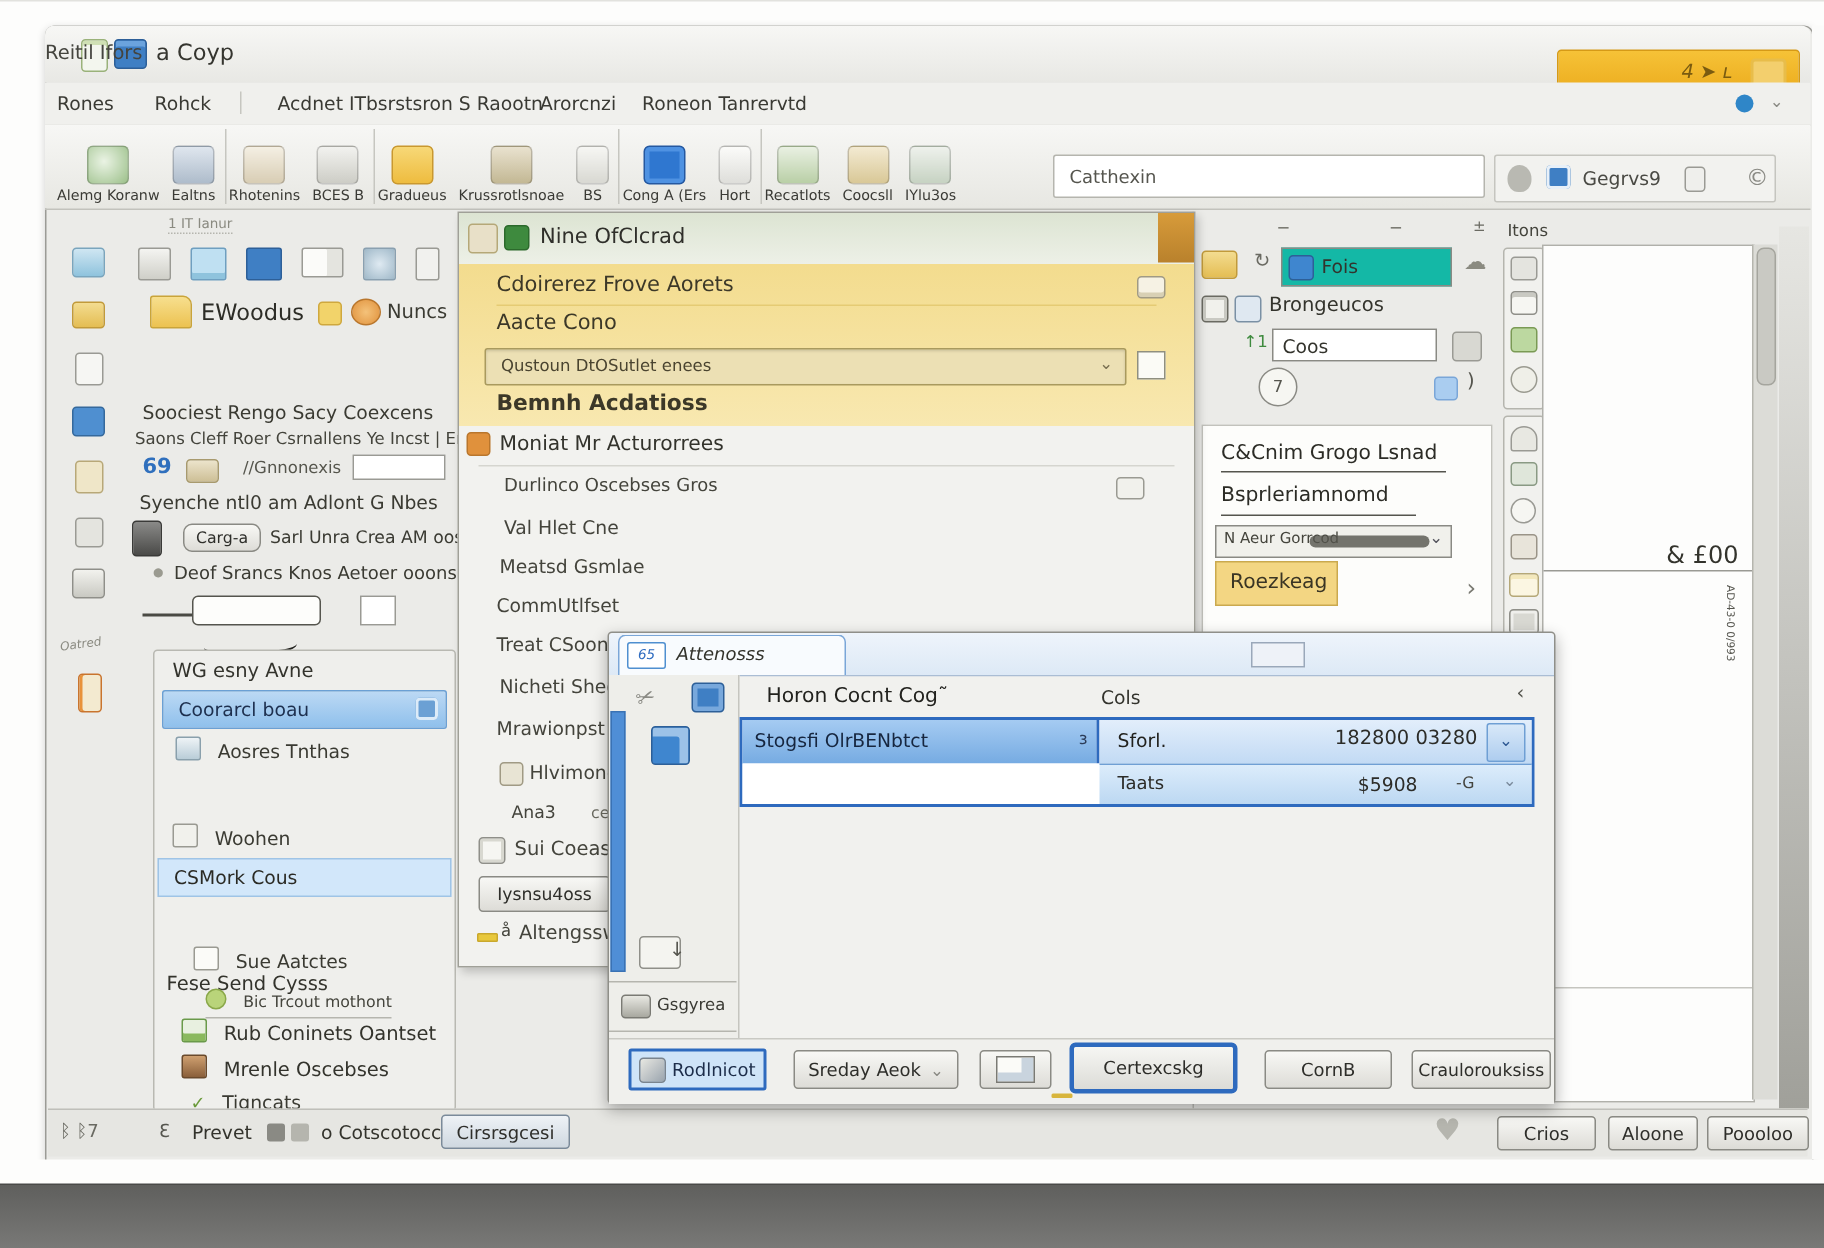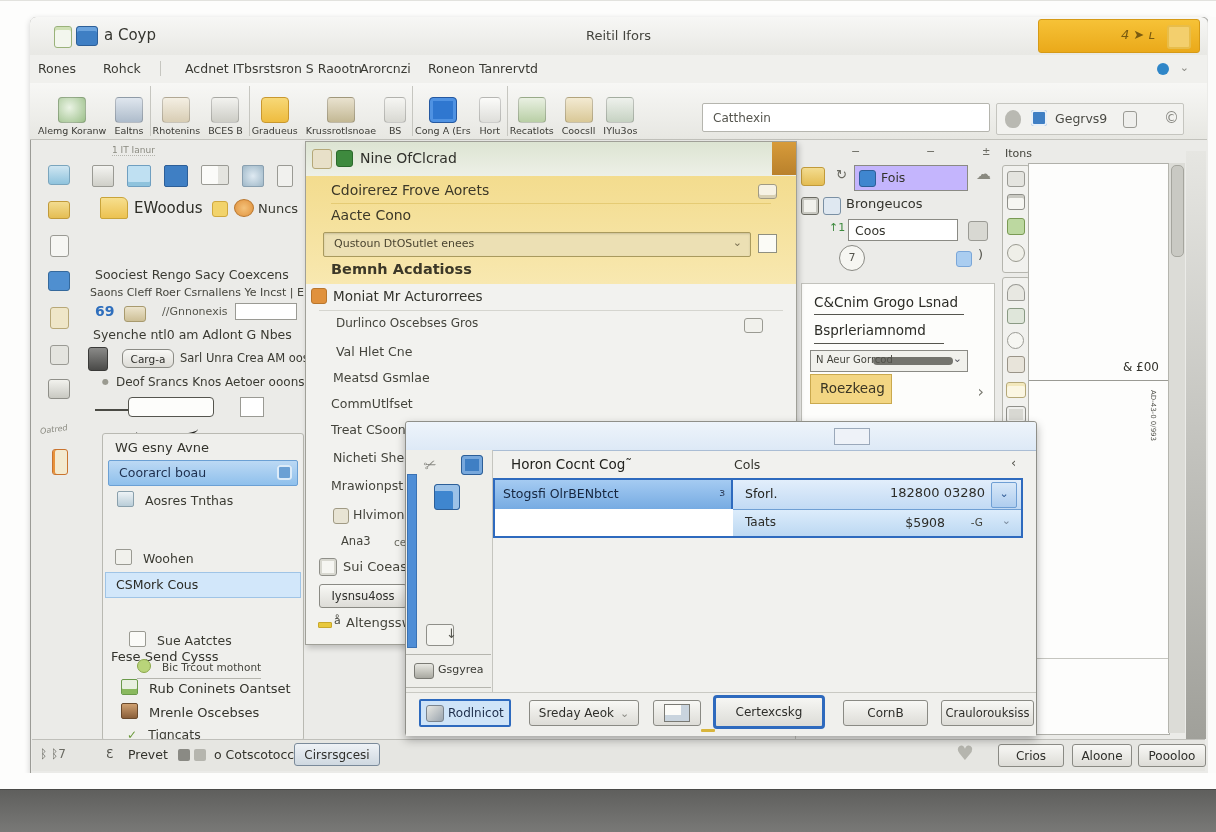--- a/index.html
+++ b/index.html
@@ -28,22 +28,22 @@
 <body>
 
 <div id="screen">
 
   <div class="window"></div>
 
   <div class="titlebar">
     <div class="ico" style="left:24px;top:9px;width:16px;height:20px;background:#f3f6ee;border:1px solid #9ab27a;box-shadow:inset 0 3px 0 #cfe0b4;"></div>
     <div class="ico" style="left:46px;top:9px;width:20px;height:18px;background:#3f7fc4;border:1px solid #2d5f98;box-shadow:inset 0 4px 0 #6ba3dd;"></div>
     <div class="t" style="left:74px;top:9px;font-size:15px;color:#35352f;">a Coyp</div>
-    <div class="t" style="left:0;right:0;top:11px;text-align:center;font-size:13px;color:#44443e;">Reitil Ifors</div>
-    <div class="ab" style="left:1008px;top:2px;width:160px;height:32px;background:linear-gradient(#f6c237,#eaa91a);border-radius:3px;border:1px solid #d69a16;font-style:italic;">
+    <div class="t" style="left:0;right:0;top:11px;text-align:left;font-size:13px;color:#44443e;">Reitil Ifors</div>
+    <div class="ab" style="left:1008px;top:16px;width:160px;height:32px;background:linear-gradient(#f6c237,#eaa91a);border-radius:3px;border:1px solid #d69a16;font-style:italic;">
       <span class="t" style="right:44px;top:7px;left:auto;position:absolute;font-size:13px;color:#7a5b10;">4 ➤ ʟ</span>
       <span class="ico" style="right:8px;top:5px;left:auto;width:20px;height:20px;background:#f3cf6d;border:2px solid #e8bd4a;border-radius:3px;"></span>
     </div>
   </div>
 
   <div class="menubar">
     <span class="t" style="left:8px;top:6px;">Rones</span>
     <span class="t" style="left:73px;top:6px;">Rohck</span>
     <span class="t sep" style="left:130px;top:6px;padding-left:24px;">Acdnet ITbsrstsron S Raootn</span>
     <span class="t" style="left:330px;top:6px;">Arorcnzi</span>
@@ -269,21 +269,21 @@
       <div class="mi" style="left:40px;top:331px;font-size:13px;">Altengssw</div>
     </div>
   </div>
 
   <div class="ab" style="left:795px;top:140px;width:205px;height:598px;border-left:1px solid #c0c0ba;z-index:3;">
     <span class="t" style="left:55px;top:4px;font-size:11px;color:#6a6a62;">−</span>
     <span class="t" style="left:130px;top:4px;font-size:11px;color:#6a6a62;">−</span>
     <span class="t" style="left:186px;top:5px;font-size:10px;color:#6a6a62;">±</span>
     <div class="ico" style="left:5px;top:26px;width:22px;height:17px;background:linear-gradient(#f3dc90,#e4bd53);border:1px solid #c19a3a;"></div>
     <span class="t" style="left:40px;top:26px;font-size:13px;color:#6a6a62;">↻</span>
-    <div class="ab" style="left:58px;top:24px;width:112px;height:24px;background:#c4b5fd;border:1px solid #8a8a84;">
+    <div class="ab" style="left:58px;top:24px;width:112px;height:24px;background:#14b8a6;border:1px solid #8a8a84;">
       <span class="ico" style="left:4px;top:4px;width:15px;height:15px;background:#3f86cf;border:1px solid #2d5f98;"></span>
       <span class="t" style="left:26px;top:4px;font-size:12.5px;color:#33332c;">Fois</span>
     </div>
     <span class="t" style="left:180px;top:24px;font-size:15px;color:#8a8a80;">☁</span>
     <span class="ico" style="left:5px;top:56px;width:16px;height:16px;background:#f1f1ec;border:1px solid #6a6a62;box-shadow:inset 0 0 0 2px #c9c9c2;"></span>
     <span class="ico" style="left:27px;top:56px;width:16px;height:16px;background:#dfe8f1;border:1px solid #7a90a4;"></span>
     <div class="t" style="left:50px;top:55px;font-size:13px;color:#33332c;">Brongeucos</div>
     <span class="t" style="left:33px;top:80px;font-size:11px;color:#3e8a3e;">↑1</span>
     <input class="inputbox" style="left: 52px; top: 78px; width: 110px; height: 22px; font-size: 12.5px; color: rgb(51, 51, 44); padding: 0px 6px; font-family: inherit; border-color: rgb(138, 138, 132);" value="Coos">
     <span class="ico" style="left:172px;top:80px;width:18px;height:18px;background:#d8d8d2;border:1px solid #9a9a94;"></span>
@@ -322,33 +322,37 @@
     <div class="ab" style="left:2px;top:136px;width:26px;height:160px;background:#f1f1ee;border:1px solid #b5b5ae;border-radius:3px;">
       <span class="ico" style="left:4px;top:6px;width:16px;height:15px;background:#e8e8e2;border:1px solid #9a9a94;border-radius:50% 50% 2px 2px;"></span>
       <span class="ico" style="left:4px;top:30px;width:16px;height:14px;background:#dfe6da;border:1px solid #8a9a84;"></span>
       <span class="ico" style="left:4px;top:54px;width:15px;height:15px;background:#f6f6f2;border:1px solid #9a9a94;border-radius:50%;"></span>
       <span class="ico" style="left:4px;top:78px;width:16px;height:15px;background:#e8e4da;border:1px solid #9a9488;"></span>
       <span class="ico" style="left:3px;top:104px;width:18px;height:14px;background:#fbf6e2;border:1px solid #b5a878;box-shadow:inset 0 3px 0 #f3e8bc;"></span>
       <span class="ico" style="left:3px;top:128px;width:18px;height:15px;background:#d8d8d2;border:1px solid #8f8f89;box-shadow:inset 0 0 0 2px #efefec;"></span>
     </div>
     <div class="ab" style="left:28px;top:22px;width:140px;height:570px;background:#fdfdfc;border:1px solid #b0b0aa;">
       <div class="ab" style="left:0;top:216px;width:140px;border-top:1px solid #9a9a94;"></div>
-      <div class="t" style="left:50px;top:196px;width:80px;text-align:right;font-size:12px;color:#33332c;">&amp; £00</div>
+      <div class="t" style="left:50px;top:196px;width:80px;text-align:right;font-size:16px;color:#33332c;">&amp; £00</div>
       <div class="ab" style="left:112px;top:226px;width:16px;height:80px;writing-mode:vertical-rl;font-size:7px;color:#55554e;">AD-43-0 0/993</div>
       <div class="ab" style="left:0;top:494px;width:140px;border-top:1px solid #c5c5bf;"></div>
     </div>
     <div class="ab" style="left:168px;top:22px;width:16px;height:570px;background:#dcdcd7;border-left:1px solid #b5b5ae;">
       <div class="ab" style="left:2px;top:2px;width:11px;height:90px;background:#c9c9c3;border:1px solid #a5a59e;border-radius:5px;"></div>
     </div>
   </div>
 
   <div class="ab" style="left:1186px;top:150px;width:20px;height:588px;background:linear-gradient(#e6e6e2,#a0a09a);z-index:2;"></div>
 
   <div class="ab" style="left:405px;top:420px;width:630px;height:313px;background:#f1f1ee;border:1px solid #8f8f89;border-radius:3px;box-shadow:0 4px 10px rgba(0,0,0,.3);z-index:10;">
     <div class="ab" style="left:0;top:0;width:630px;height:28px;background:linear-gradient(#eef4fb,#dde9f6);border-bottom:1px solid #aabdd4;border-radius:3px 3px 0 0;">
+      <div class="ab" style="left:6px;top:1px;width:150px;height:26px;background:#f8fbfe;border:1px solid #7aa6d8;border-bottom:none;border-radius:5px 5px 0 0;">
+        <span class="ab" style="left:5px;top:4px;width:24px;height:16px;background:#ffffff;border:1px solid #4f8fd0;font-size:9px;font-style:italic;color:#2f6cc0;text-align:center;line-height:16px;border-radius:2px;"><span>65</span></span>
+        <span class="t" style="left:38px;top:5px;font-size:12px;font-style:italic;color:#33332c;">Attenosss</span>
+      </div>
       <span class="ab" style="left:428px;top:6px;width:34px;height:15px;background:#eef2f8;border:1px solid #9aa8ba;"></span>
     </div>
 
     <div class="t" style="left:105px;top:34px;font-size:13.5px;color:#22221e;">Horon Cocnt Cog˜</div>
     <div class="t" style="left:328px;top:35px;font-size:12.5px;color:#33332c;">Cols</div>
     <span class="t" style="left:605px;top:33px;font-size:13px;color:#55554e;">‹</span>
 
     <div class="ab" style="left:0;top:28px;width:86px;height:285px;background:#eeeeea;border-right:1px solid #c5c5bf;">
       <div class="ab" style="left:1px;top:24px;width:8px;height:172px;background:#4f8ed6;border:1px solid #3a72b4;"></div>
       <span class="t" style="left:18px;top:6px;font-size:15px;color:#8a8a84;transform:rotate(-20deg);">✂</span>

